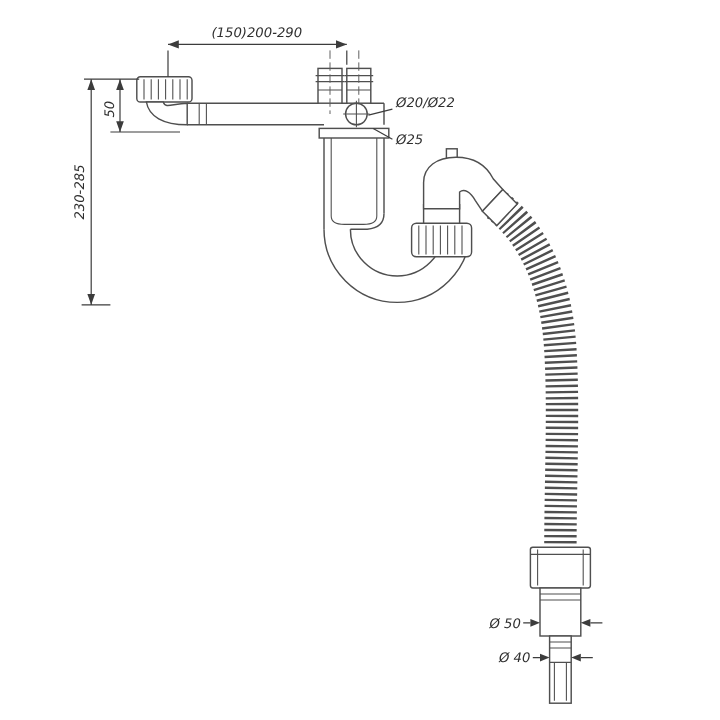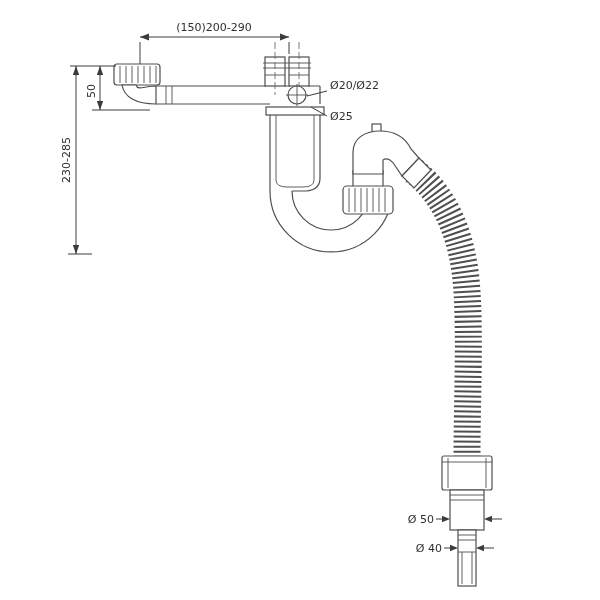--- a/index.html
+++ b/index.html
@@ -8,20 +8,21 @@
     background: #ffffff;
     width: 600px;
     height: 600px;
     font-family: "DejaVu Sans", sans-serif;
   }
   .stage {
     position: relative;
     width: 600px;
     height: 600px;
     background: #ffffff;
+    font-style: italic;
   }
   svg { display: block; }
   .draw   { stroke: #4f4f4f; stroke-width: 1.2; fill: none; }
   .drawf  { stroke: #4f4f4f; stroke-width: 1.2; fill: #ffffff; }
   .thin   { stroke: #4f4f4f; stroke-width: 0.9; fill: none; }
   .dim    { stroke: #3c3c3c; stroke-width: 1; fill: none; }
   .arrow  { fill: #3c3c3c; stroke: none; }
   .cl     { stroke: #5a5a5a; stroke-width: 0.8; fill: none; stroke-dasharray: 7 3; }
   .hose   { stroke: #4f4f4f; stroke-width: 27; fill: none; stroke-dasharray: 2 3; }
   text.lbl {

